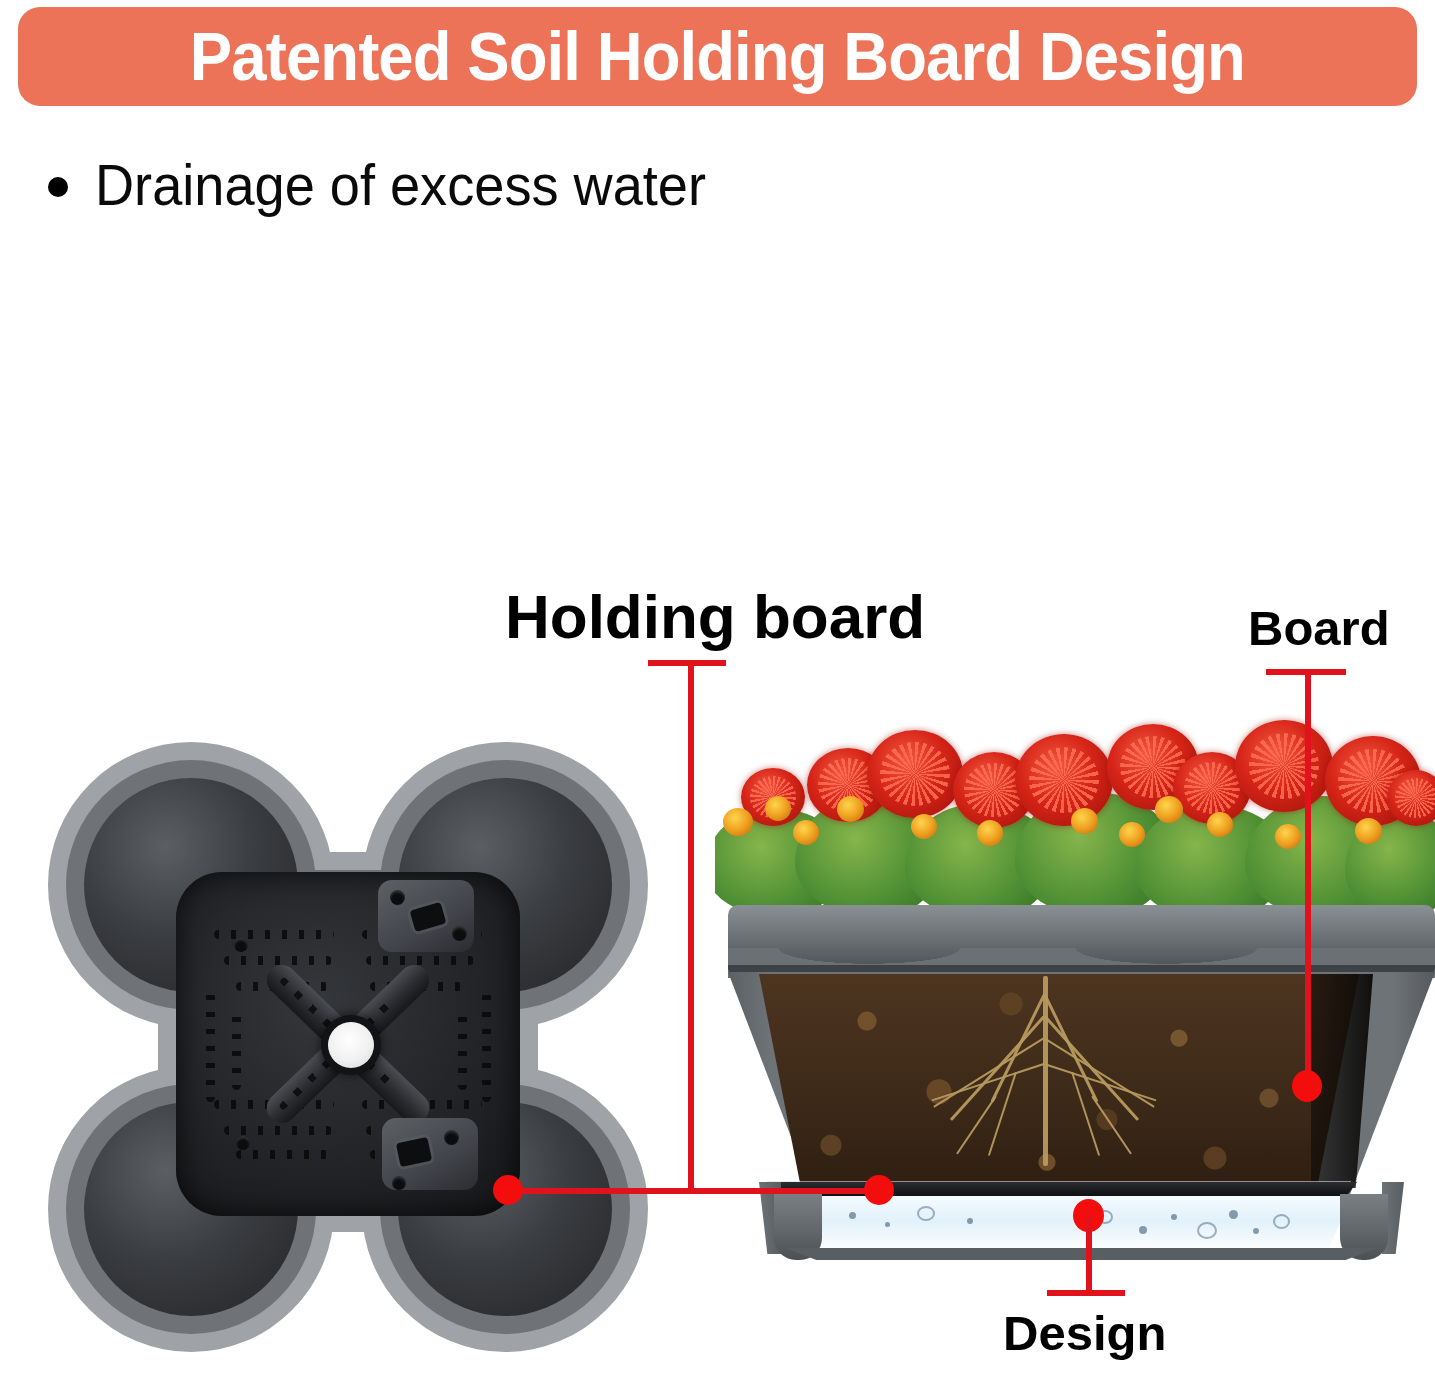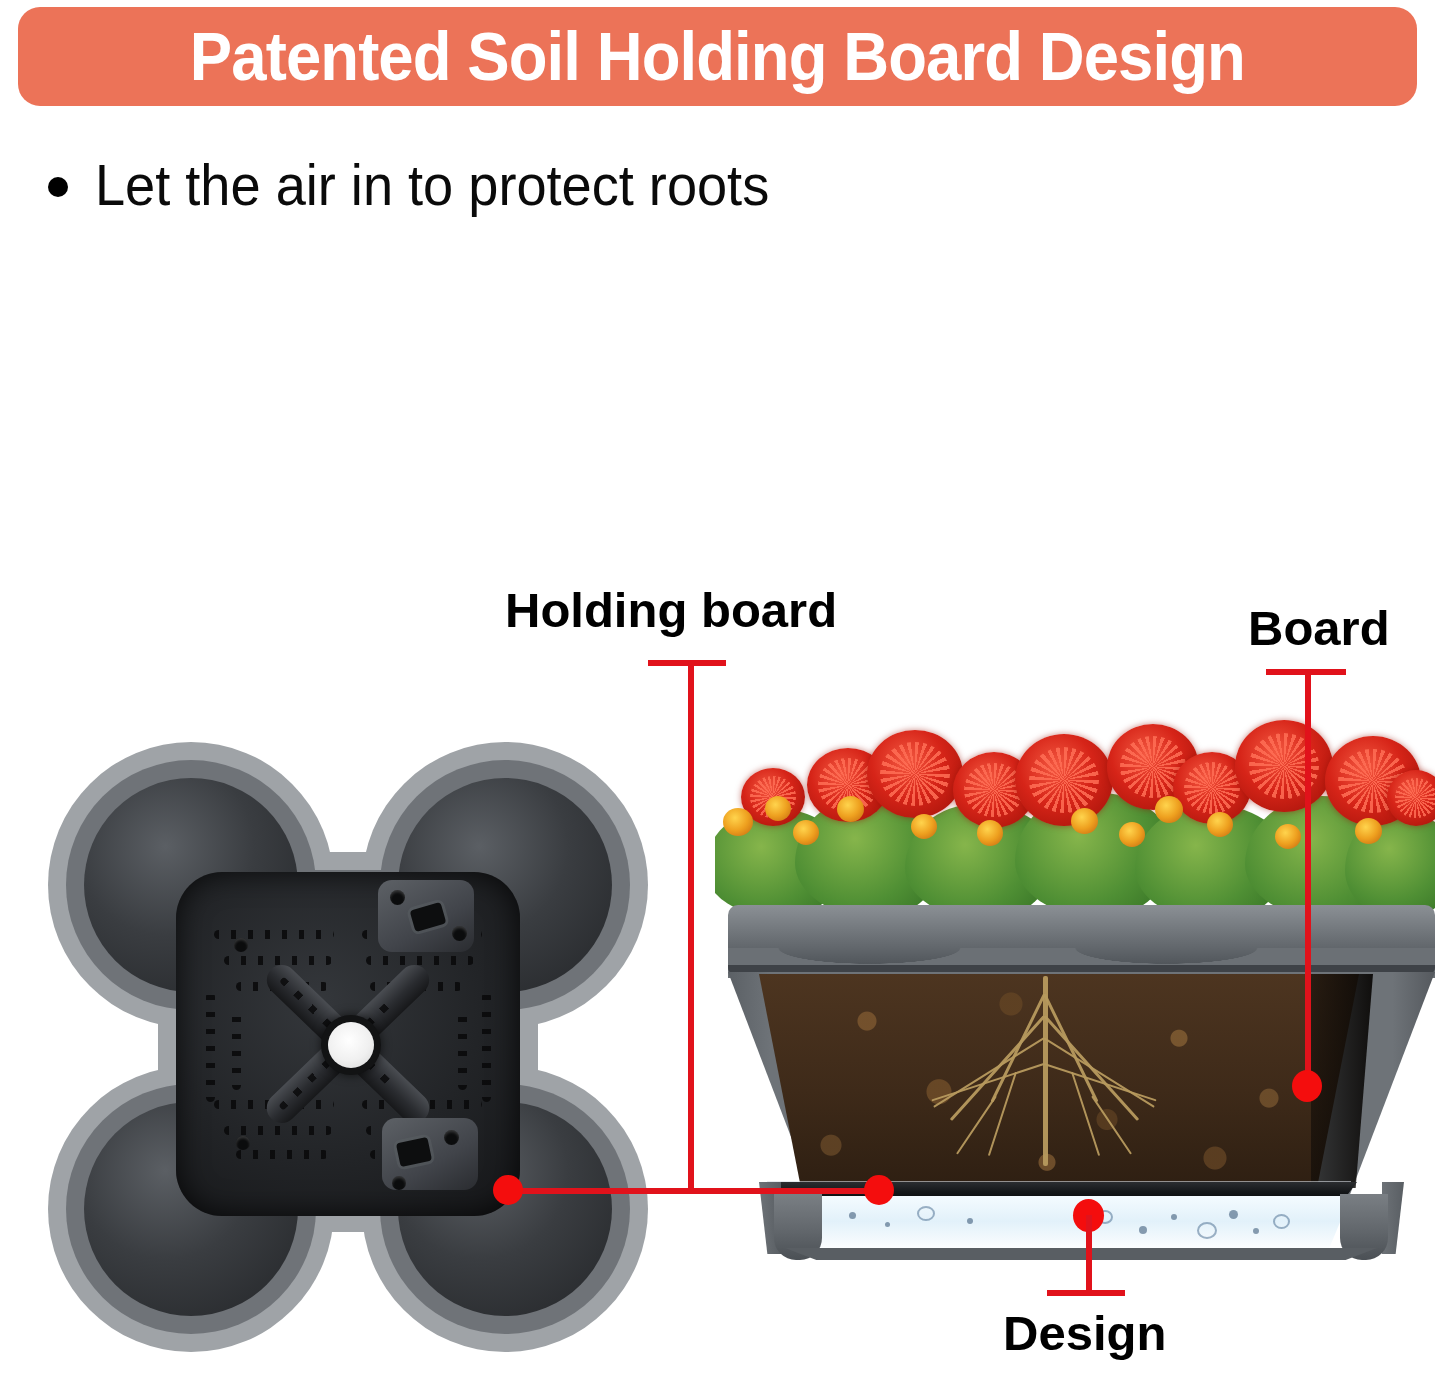--- a/index.html
+++ b/index.html
@@ -31,21 +31,21 @@
   .bullet-text{
     font-size:57px;color:#0a0a0a;line-height:66px;white-space:nowrap;
     transform:scaleX(.95);transform-origin:left center;
   }
 
   
   .callout-label{
     position:absolute;font-weight:bold;color:#000;white-space:nowrap;
     line-height:1;
   }
-  #label-holding-board{left:505px;top:586px;font-size:49px;}
+  #label-holding-board{left:505px;top:586px;font-size:62px;}
   #label-soil{left:1248px;top:604px;font-size:49px;}
   #label-water{left:1003px;top:1309px;font-size:49px;}
 
   
   .lead{position:absolute;background:#e1121b;}
   .lead-v{width:6px;}
   .lead-h{height:6px;}
   .lead-dot{position:absolute;background:#f40d0d;border-radius:50%;}
 
   
@@ -264,21 +264,21 @@
 </head>
 <body>
 
 <div id="banner">
   <div id="banner-title">Patented Soil Holding Board Design</div>
 </div>
 
 <div id="bullets">
   <div class="bullet-row">
     <span class="bullet-dot"></span>
-    <span class="bullet-text">Let the air in to protect roots</span>
+    <span class="bullet-text">Drainage of excess water</span>
   </div>
 </div>
 
 <div id="planter-top">
 
   <div class="lobe rim-lobe" style="left:0px;top:0px;width:286px;height:286px;"></div>
   <div class="lobe rim-lobe" style="left:314px;top:0px;width:286px;height:286px;"></div>
   <div class="lobe rim-lobe" style="left:0px;top:324px;width:286px;height:286px;"></div>
   <div class="lobe rim-lobe" style="left:314px;top:324px;width:286px;height:286px;"></div>
   <div id="center-fuse-outer"></div>

